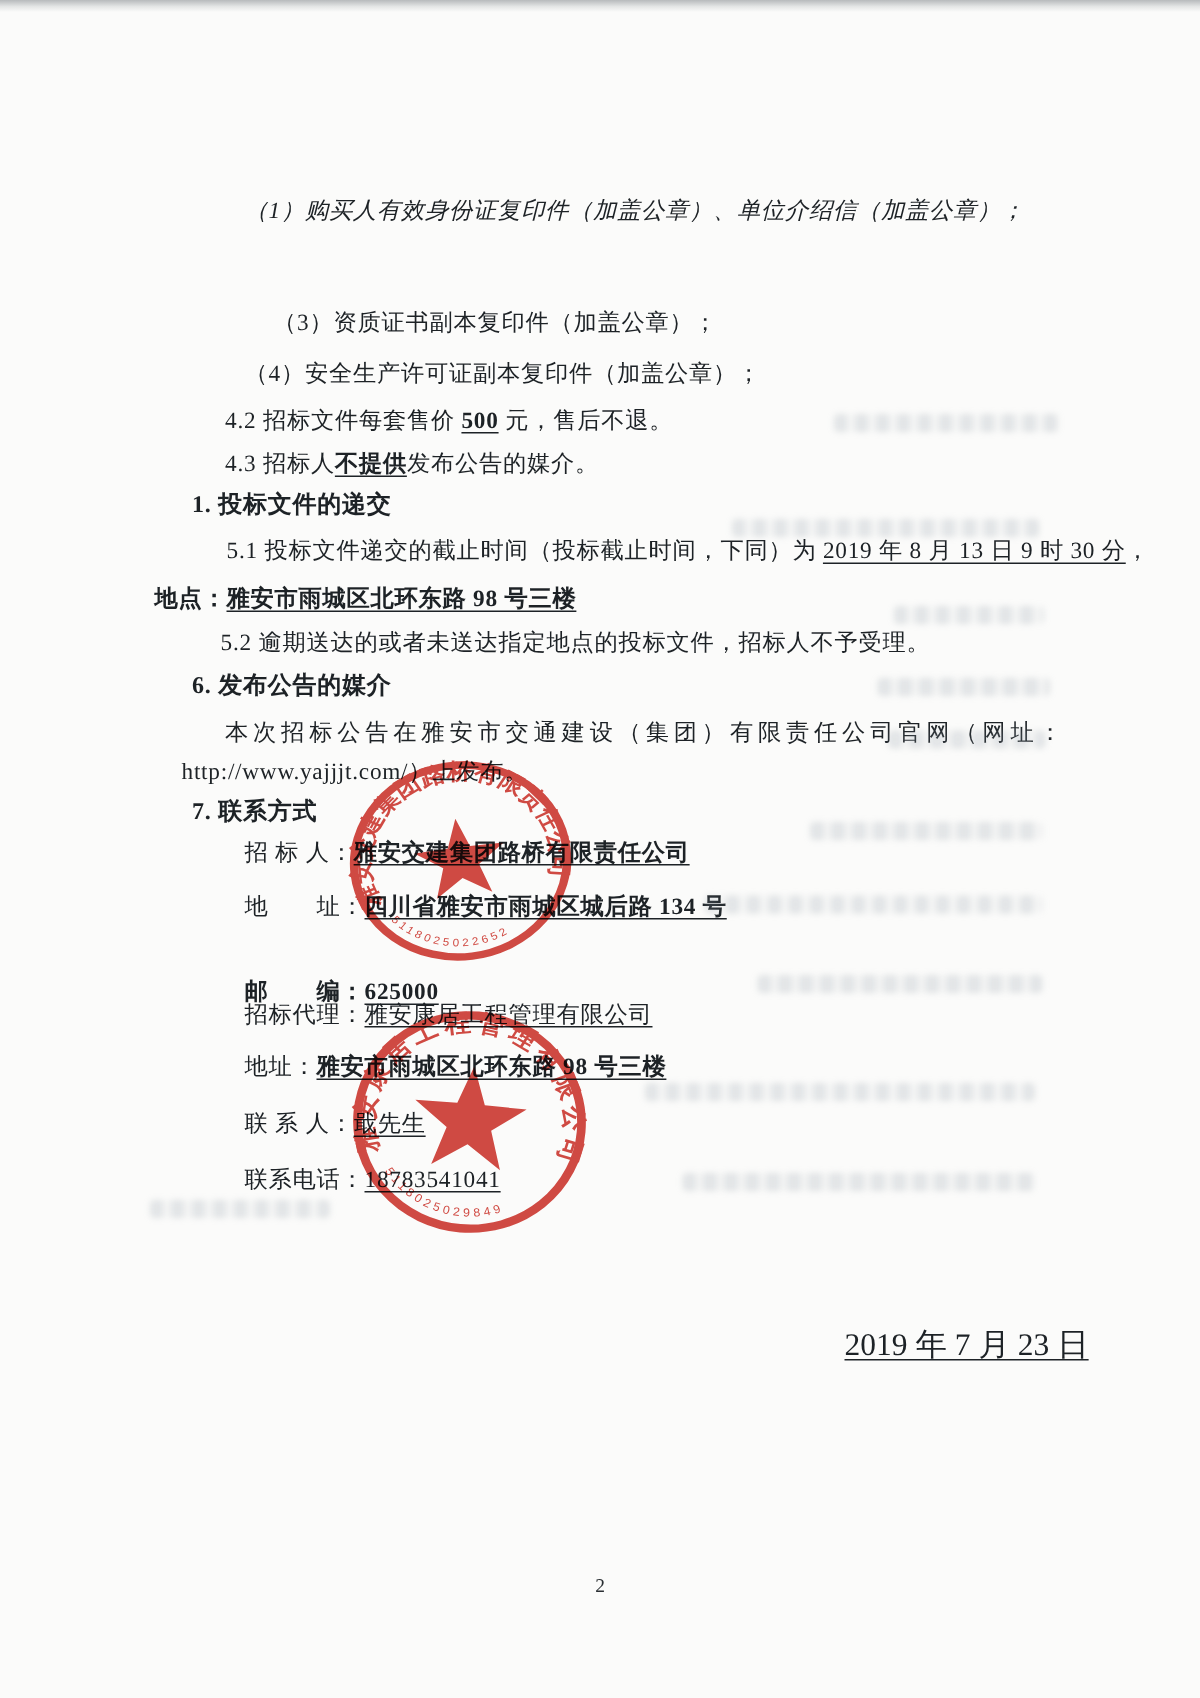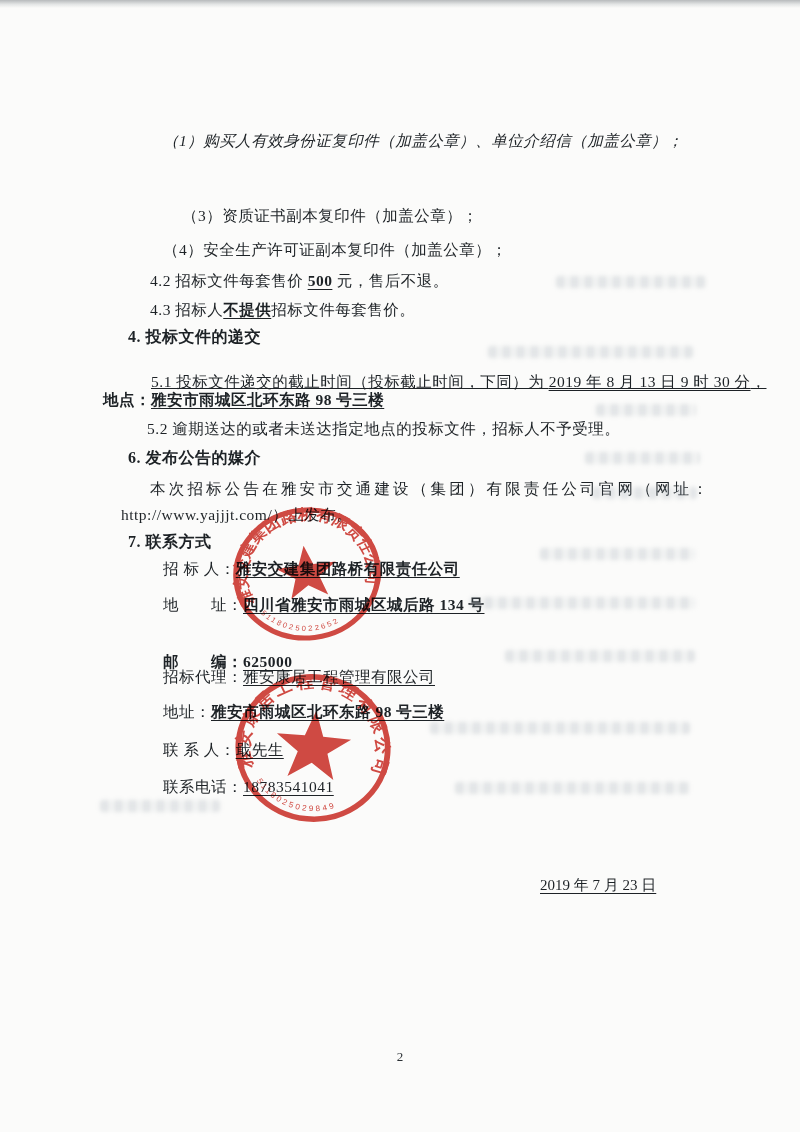--- a/index.html
+++ b/index.html
@@ -22,21 +22,21 @@
     font-size:15.5px;
     line-height:20px;
     white-space:nowrap;
     letter-spacing:0.5px;
   }
   .b{font-weight:bold;font-family:Liberation Serif, serif;}
   .u{text-decoration:underline;text-decoration-thickness:1px;text-underline-offset:3px;}
   .heading{font-weight:bold;font-size:16px;}
   .justified{letter-spacing:3.2px;}
   .pagenum{position:absolute;left:0;right:0;top:1036px;text-align:center;font-size:13px;color:#2a2f33;}
-  .datefoot{position:absolute;top:861px;left:540px;font-size:15px;}
+  .datefoot{position:absolute;top:861px;left:563px;font-size:21px;}
   
   .seal{position:absolute;mix-blend-mode:multiply;opacity:0.9;}
   .seal .ring{fill:none;stroke:#cf372f;stroke-width:7;}
   .seal .star{fill:#cf372f;}
   .seal .sealtext{fill:#cf372f;font-weight:bold;font-size:21px;letter-spacing:1px;}
   .seal .sealcode{fill:#cf372f;font-size:10px;letter-spacing:3px;font-family:"Liberation Sans","DejaVu Sans",sans-serif;}
   
   .ghost{
     position:absolute;height:12px;border-radius:3px;
     background:repeating-linear-gradient(90deg,rgba(140,152,163,0.22) 0 9px,rgba(140,152,163,0.05) 9px 14px);
@@ -48,24 +48,24 @@
 
 <div class="page">
 
   <div class="scan-edge"></div>
 
   <p class="line" style="left:163px;top:115px;font-style:italic;">（1）购买人有效身份证复印件（加盖公章）、单位介绍信（加盖公章）；</p>
   <p class="line" style="left:163px;top:190px;margin-left:19px;">（3）资质证书副本复印件（加盖公章）；</p>
   <p class="line" style="left:163px;top:224px;">（4）安全生产许可证副本复印件（加盖公章）；</p>
 
   <p class="line" style="left:150px;top:255px;"><span>4.2 招标文件每套售价 </span><span class="u b">500</span><span> 元，售后不退。</span></p>
-  <p class="line" style="left:150px;top:284px;"><span>4.3 招标人</span><span class="u b">不提供</span><span>招标文件每套售价。</span></p>
+  <p class="line" style="left:150px;top:284px;"><span>4.3 招标人</span><span class="u b">不提供</span><span>发布公告的媒介。</span></p>
 
-  <h3 class="line heading" style="left:128px;top:311px;">4. 投标文件的递交</h3>
-  <p class="line" style="left:151px;top:356px;text-decoration:underline;"><span>5.1 投标文件递交的截止时间（投标截止时间，下同）为 </span><span class="u">2019 年 8 月 13 日 9 时 30 分</span><span>，</span></p>
+  <h3 class="line heading" style="left:128px;top:311px;">1. 投标文件的递交</h3>
+  <p class="line" style="left:151px;top:342px;"><span>5.1 投标文件递交的截止时间（投标截止时间，下同）为 </span><span class="u">2019 年 8 月 13 日 9 时 30 分</span><span>，</span></p>
   <p class="line" style="left:103px;top:374px;"><span class="b">地点：</span><span class="b u">雅安市雨城区北环东路 98 号三楼</span></p>
   <p class="line" style="left:147px;top:403px;">5.2 逾期送达的或者未送达指定地点的投标文件，招标人不予受理。</p>
 
   <h3 class="line heading" style="left:128px;top:432px;">6. 发布公告的媒介</h3>
   <p class="line justified" style="left:150px;top:463px;">本次招标公告在雅安市交通建设（集团）有限责任公司官网（网址：</p>
   <p class="line" style="left:121px;top:489px;">http://www.yajjjt.com/）上发布。</p>
 
   <h3 class="line heading" style="left:128px;top:516px;">7. 联系方式</h3>
 
   <p class="line" style="left:163px;top:543px;"><span>招 标 人：</span><span class="b u">雅安交建集团路桥有限责任公司</span></p>

